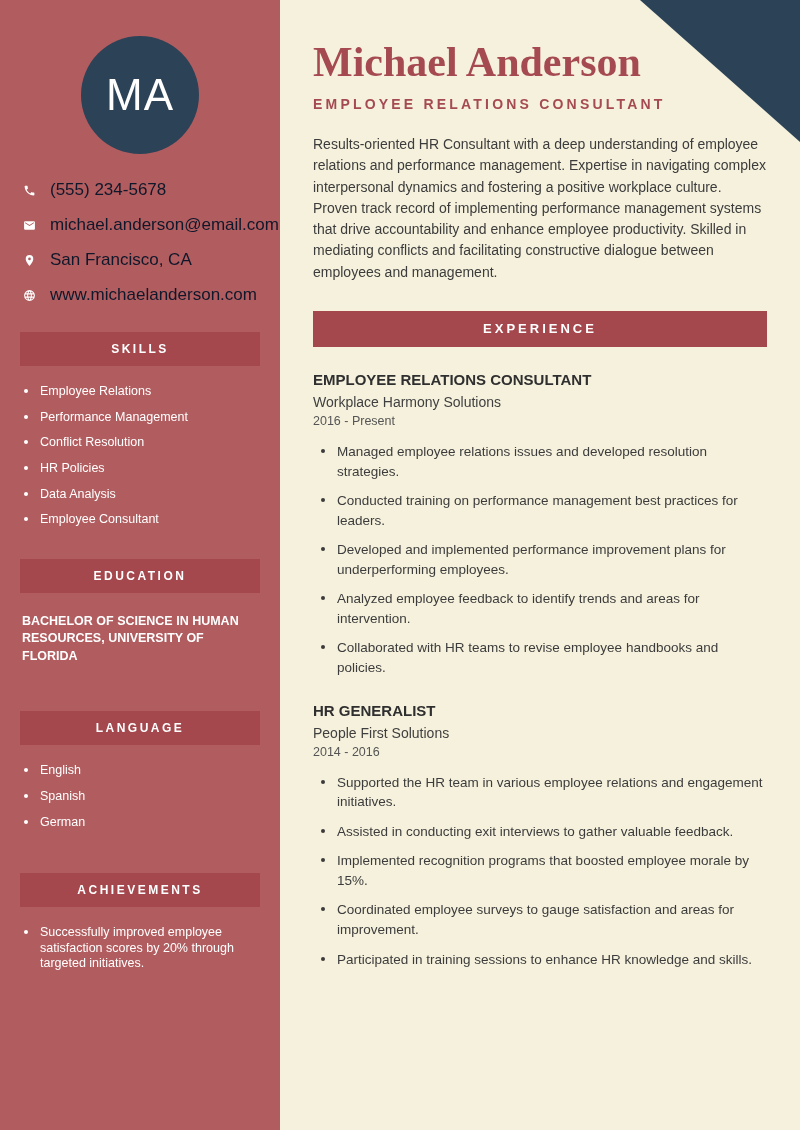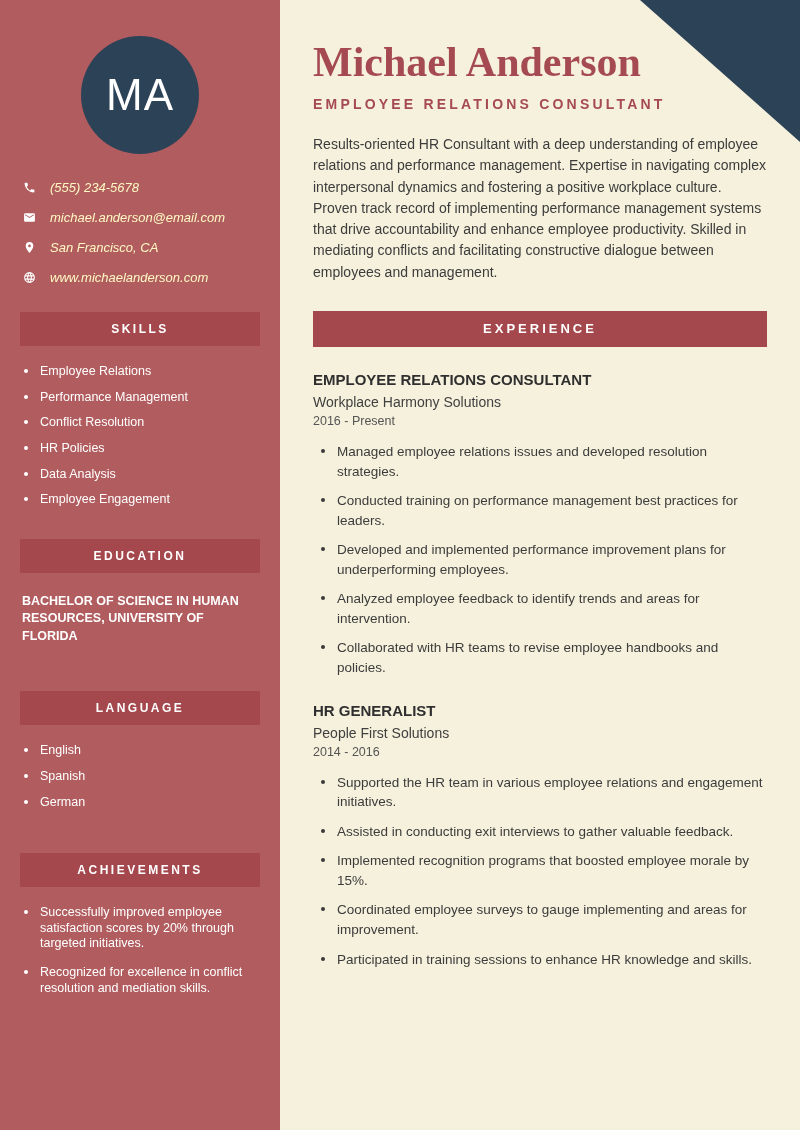--- a/index.html
+++ b/index.html
@@ -62,23 +62,22 @@
     display:flex;align-items:center;
     margin-bottom:15px;
   }
   .contact-row .cicon{
     width:14px;height:14px;flex:0 0 14px;
     margin-right:14px;
     display:inline-flex;align-items:center;justify-content:center;
   }
   .contact-row .cicon svg{width:13px;height:13px;fill:#ffffff;}
   .contact-row .ctext{
-    font-size:13px;
-    color:#fef9c3;
-    font-style:italic;
+    font-size:17px;
+    color:#0f172a;
   }
   .side-band{
     margin:0 20px;
     height:34px;
     background:var(--band);
     display:flex;align-items:center;justify-content:center;
     font-size:12px;font-weight:bold;
     letter-spacing:2.5px;
     text-transform:uppercase;
   }
@@ -251,21 +250,21 @@
       <li>
           <span class="dot"></span>
           <span>HR Policies</span>
         </li>
       <li>
           <span class="dot"></span>
           <span>Data Analysis</span>
         </li>
       <li>
           <span class="dot"></span>
-          <span>Employee Engagement</span>
+          <span>Employee Consultant</span>
         </li>
     </ul>
 
     <div class="side-band band-education">EDUCATION</div>
     <div class="degree">BACHELOR OF SCIENCE IN HUMAN RESOURCES, UNIVERSITY OF FLORIDA</div>
 
     <div class="side-band band-language">LANGUAGE</div>
     <ul class="side-list">
       <li>
           <span class="dot"></span>
@@ -279,24 +278,20 @@
           <span class="dot"></span>
           <span>German</span>
         </li>
     </ul>
 
     <div class="side-band band-achievements">ACHIEVEMENTS</div>
     <ul class="side-list ach-list">
       <li>
           <span class="dot"></span>
           <span>Successfully improved employee satisfaction scores by 20% through targeted initiatives.</span>
-        </li>
-      <li>
-          <span class="dot"></span>
-          <span>Recognized for excellence in conflict resolution and mediation skills.</span>
         </li>
     </ul>
 
   </aside>
 
   <main class="main">
 
     <h1 class="name">Michael Anderson</h1>
     <div class="role">EMPLOYEE RELATIONS CONSULTANT</div>
 
@@ -344,21 +339,21 @@
         <li>
             <span class="dot"></span>
             <span>Assisted in conducting exit interviews to gather valuable feedback.</span>
           </li>
         <li>
             <span class="dot"></span>
             <span>Implemented recognition programs that boosted employee morale by 15%.</span>
           </li>
         <li>
             <span class="dot"></span>
-            <span>Coordinated employee surveys to gauge implementing and areas for improvement.</span>
+            <span>Coordinated employee surveys to gauge satisfaction and areas for improvement.</span>
           </li>
         <li>
             <span class="dot"></span>
             <span>Participated in training sessions to enhance HR knowledge and skills.</span>
           </li>
       </ul>
     </section>
 
   </main>
 </div>

